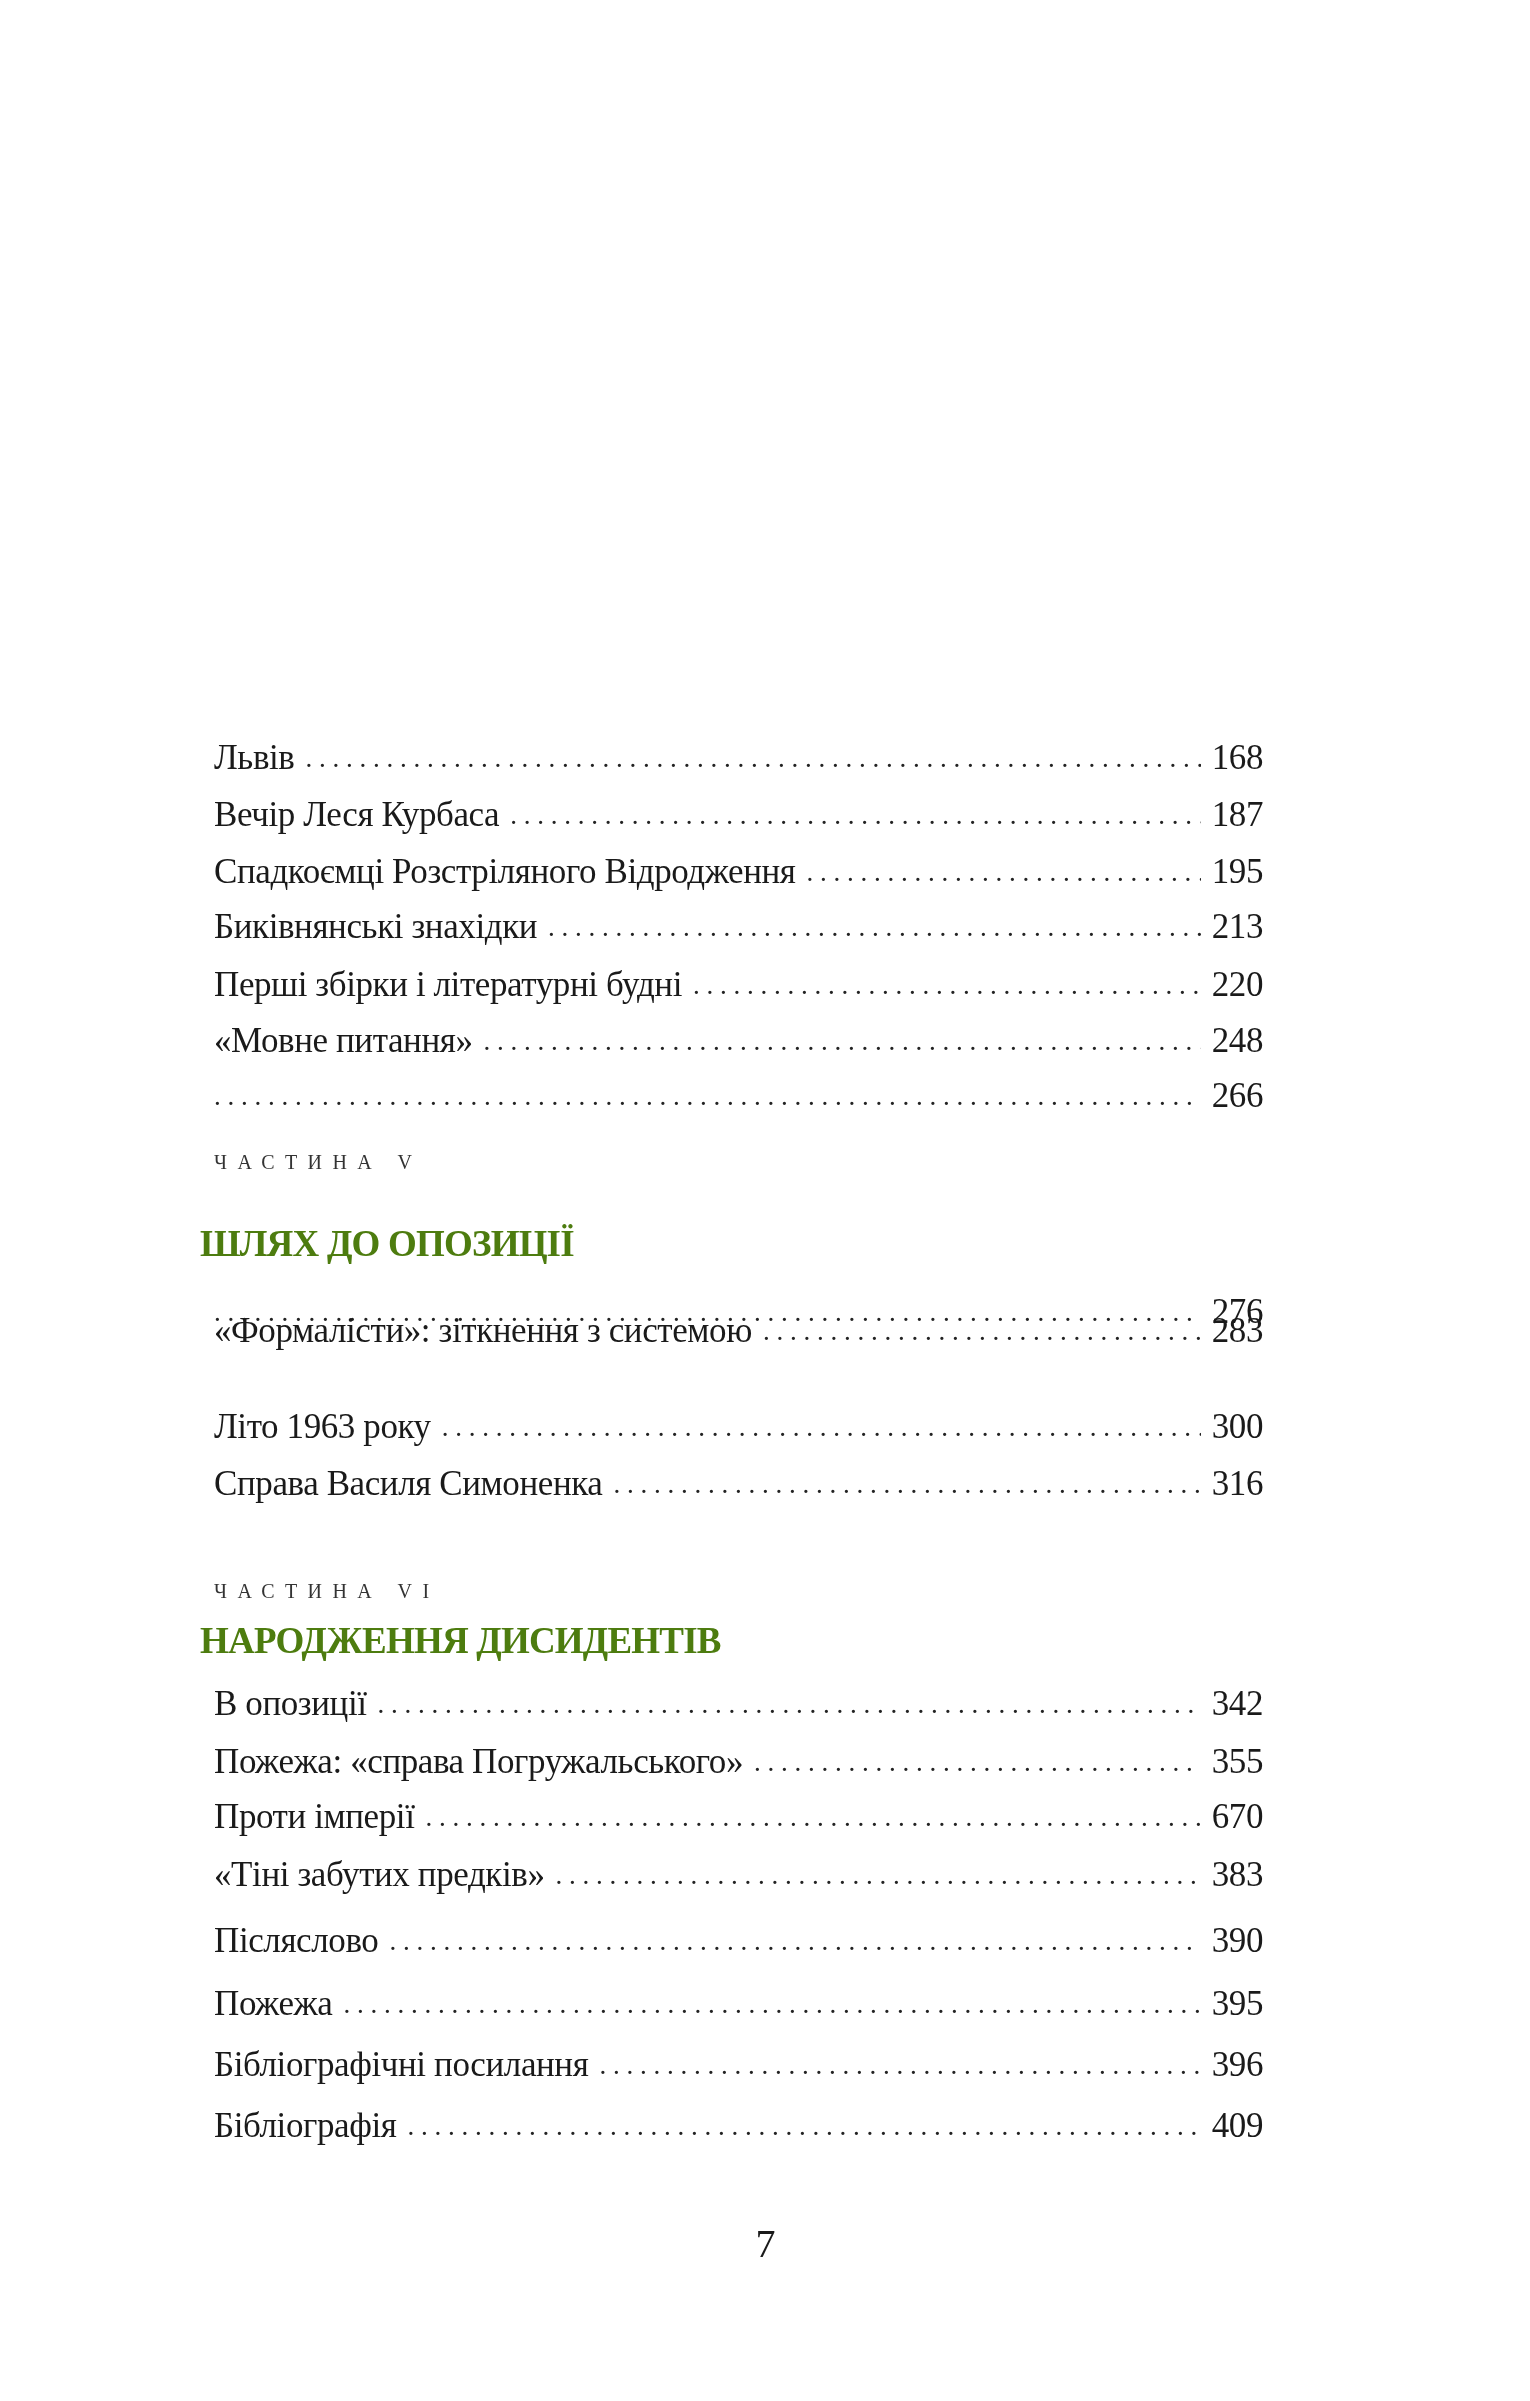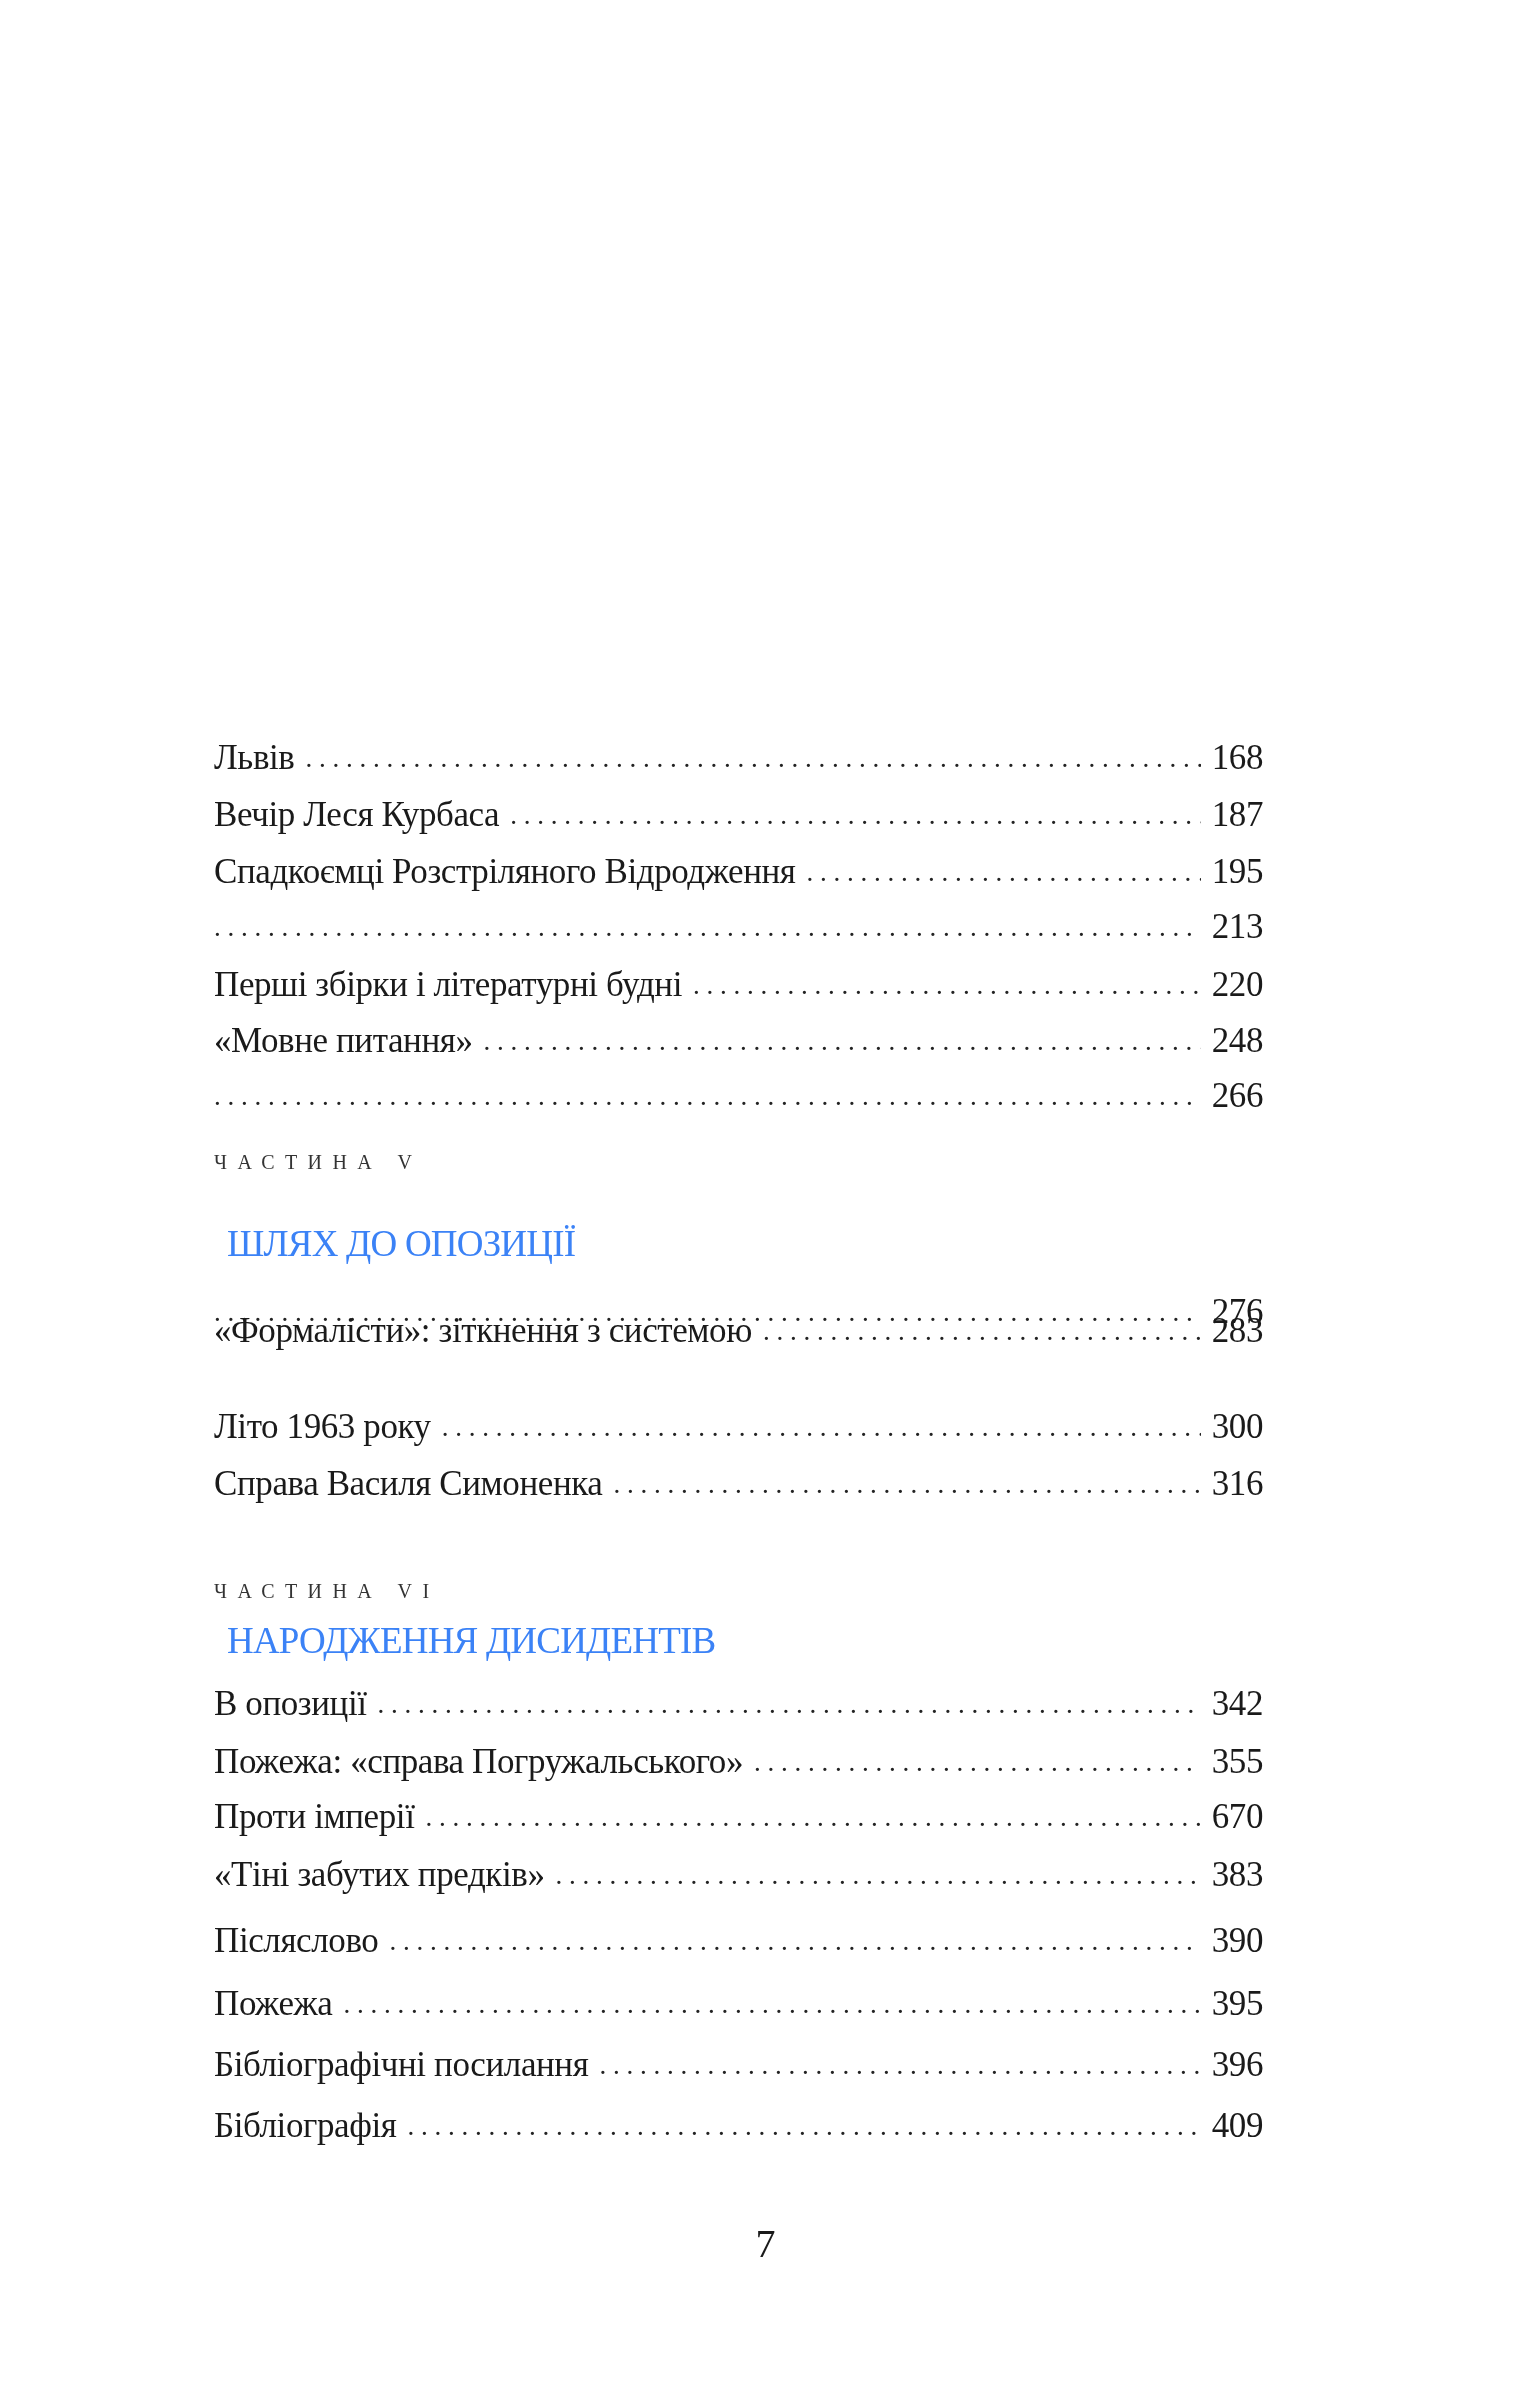--- a/index.html
+++ b/index.html
@@ -9,22 +9,22 @@
          display: flex; align-items: flex-start; font-size: 35px; line-height: 48px;
          letter-spacing: -0.4px; }
   .row .title { white-space: nowrap; padding-right: 11px; }
   .row .leader { flex: 1; overflow: hidden; white-space: nowrap; letter-spacing: 4.8px;
                  color: #222; font-size: 27px; }
   .row .leader::before { content: ". . . . . . . . . . . . . . . . . . . . . . . . . . . . . . . . . . . . . . . . . . . . . . . . . . . . . . . . . . . . . . . . . . . . . . . . . . . . . . . . . . . . . . . . . . . . . . . . . . . . . . . . . . . . . . . . . . . . . . . . . . . . . . . . . . . . . . . . . . . . . . . . ";
                  letter-spacing: 0px; }
   .row .page { white-space: nowrap; padding-left: 11px; text-align: right; }
   .part-label { position: absolute; left: 214px; font-size: 20px; letter-spacing: 10.4px;
                 color: #333; line-height: 32px; }
-  .part-title { position: absolute; left: 227px; font-size: 37px; font-weight: normal;
-                line-height: 48px; letter-spacing: -0.8px; color: #3b82f6; }
+  .part-title { position: absolute; left: 200px; font-size: 37px; font-weight: bold;
+                line-height: 48px; letter-spacing: -0.8px; color: #4d7c0f; }
   .folio { position: absolute; left: 0; width: 1531px; text-align: center;
            font-size: 40px; line-height: 48px; }
 </style>
 </head>
 <body>
 
 <div class="row" style="top:734px">
   <span class="title">Львів</span>
   <span class="leader"></span>
   <span class="page">168</span>
@@ -33,20 +33,21 @@
   <span class="title">Вечір Леся Курбаса</span>
   <span class="leader"></span>
   <span class="page">187</span>
 </div>
 <div class="row" style="top:848px">
   <span class="title">Спадкоємці Розстріляного Відродження</span>
   <span class="leader"></span>
   <span class="page">195</span>
 </div>
 <div class="row" style="top:903px">
+  <span class="title">Биківнянські знахідки</span>
   <span class="leader"></span>
   <span class="page">213</span>
 </div>
 <div class="row" style="top:961px">
   <span class="title">Перші збірки і літературні будні</span>
   <span class="leader"></span>
   <span class="page">220</span>
 </div>
 <div class="row" style="top:1017px">
   <span class="title">«Мовне питання»</span>

